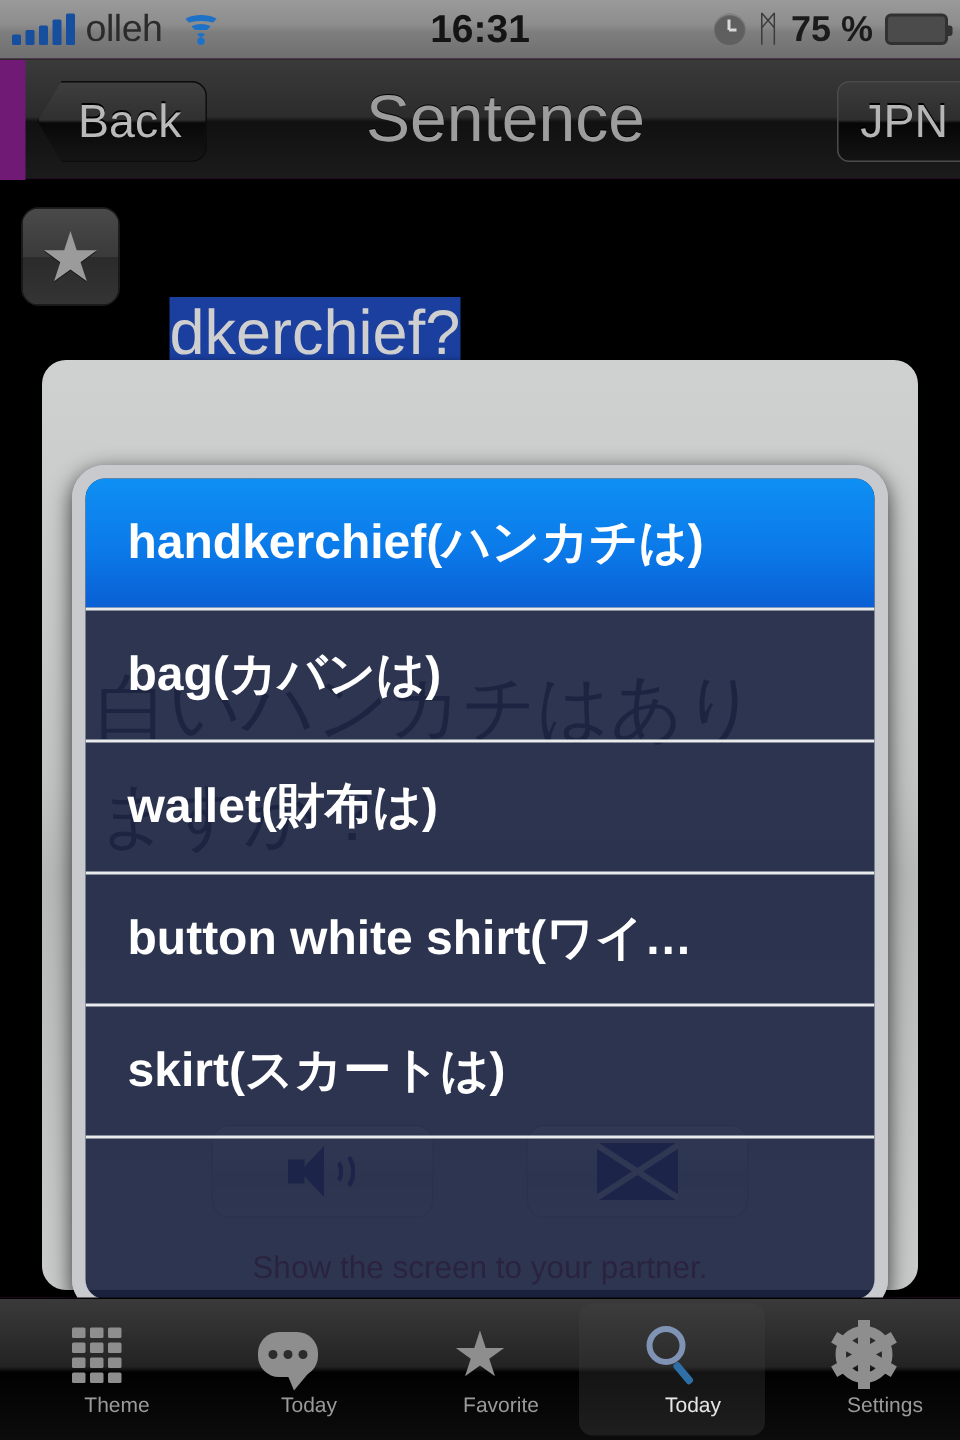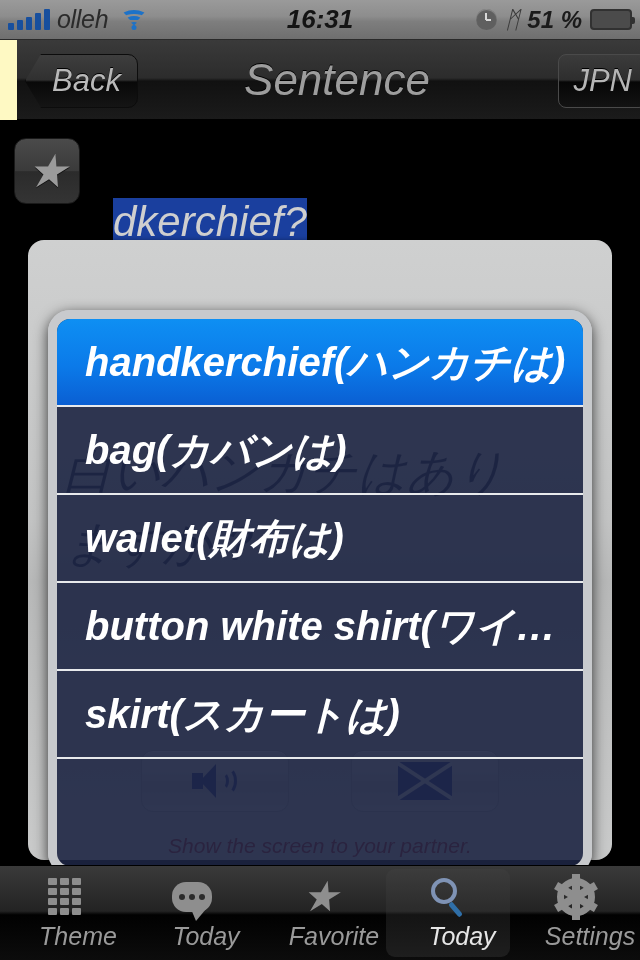--- a/index.html
+++ b/index.html
@@ -3,21 +3,21 @@
 <meta charset="utf-8">
 <style>
   * { margin:0; padding:0; box-sizing:border-box; }
   html,body{ width:640px; height:960px; }
   body{
     background:#000;
     font-family:"Liberation Sans", sans-serif;
     overflow:hidden;
     position:relative;
   }
-  #app{ position:absolute; inset:0; width:640px; height:960px; background:#fef9c3; overflow:hidden;font-style:italic; }
+  #app{ position:absolute; inset:0; width:640px; height:960px; background:#701a75; overflow:hidden; }
 
   
   .statusbar{
     position:absolute; top:0; left:0; width:640px; height:40px;
     background:linear-gradient(180deg,#9a9a9a 0%, #8d8d8d 42%, #7e7e7e 55%, #6f6f6f 100%);
     border-bottom:1px solid #2a2a2a;
     display:flex; align-items:center;
   }
   .sb-left{ display:flex; align-items:center; gap:7px; padding-left:8px; flex:1; }
   .signal{ display:flex; align-items:flex-end; gap:3px; height:20px; }
@@ -134,41 +134,41 @@
     background:rgba(29,37,66,0.90);
     border:9px solid #c8cacd;
     border-radius:22px;
     box-shadow:0 4px 14px rgba(0,0,0,.75);
     overflow:hidden;
   }
   .popup-list{ position:relative; width:100%; height:100%; }
   .pop-item{
     height:88px; display:flex; align-items:center; padding:0 2px 0 28px;
     border-bottom:2px solid #e8eaec;
-    color:#ffffff; font-size:40px; font-weight:bold; white-space:nowrap; overflow:hidden;
+    color:#ffffff; font-size:32px; font-weight:bold; white-space:nowrap; overflow:hidden;
   }
   .pop-item.selected{
     background:linear-gradient(180deg,#0e8ff3 0%,#0b7ae9 55%,#0a5fd3 100%);
     border-bottom:2px solid #e8eaec;
   }
   .pop-item.last{ border-bottom:2px solid #e8eaec; }
 
   
   .tabbar{
     position:absolute; bottom:0; left:0; width:640px; height:95px;
     background:linear-gradient(180deg,#3a3a3a 0%,#232323 48%,#010101 52%,#0c0c0c 100%);
     border-top:1px solid #000;
     display:flex;
   }
   .tab{
     flex:1; display:flex; flex-direction:column; align-items:center; justify-content:center;
     gap:4px; margin:3px 2px; border-radius:9px;
   }
   .tab.active{ background:linear-gradient(180deg,#3c3c3c 0%,#2b2b2b 48%,#141414 52%,#1e1e1e 100%); }
-  .tab-label{ font-size:25px; color:#9a9a9a;margin-left:28px; }
+  .tab-label{ font-size:14px; color:#9a9a9a;margin-left:28px; }
   .tab.active .tab-label{ color:#e6e6e6; }
   .tab-ic{ height:42px; display:flex; align-items:center; justify-content:center; }
 
   .ic-grid{ display:grid; grid-template-columns:repeat(3,9px); grid-template-rows:repeat(4,7px); gap:3px; }
   .ic-grid i{ background:#8e8e8e; border-radius:1px; }
   .ic-bubble{ width:40px; height:30px; background:#8e8e8e; border-radius:14px; position:relative; display:flex; align-items:center; justify-content:center; gap:4px; }
   .ic-bubble::after{ content:""; position:absolute; left:19px; bottom:-9px; width:0;height:0;
     border-left:5px solid transparent; border-right:10px solid transparent; border-top:12px solid #8e8e8e; }
   .ic-bubble b{ width:6px;height:6px;border-radius:50%;background:#2c2c2c; display:block; }
   .ic-star{ color:#8e8e8e; font-size:42px; line-height:38px; }
@@ -201,21 +201,21 @@
         <span class="a1"></span>
           <span class="a2"></span>
           <span class="a3"></span>
           <span class="dot"></span>
       </span>
     </div>
     <div class="sb-time">16:31</div>
     <div class="sb-right">
       <span class="alarm"></span>
       <span class="bt">ᛗ</span>
-      <span class="pct">51 %</span>
+      <span class="pct">75 %</span>
       <span class="batt"><span class="fill" style="width:60%"></span></span>
     </div>
   </div>
 
   <div class="navbar">
     <div class="btn-back">Back</div>
     <div class="nav-title">Sentence</div>
     <div class="btn-jpn">JPN</div>
   </div>
 

